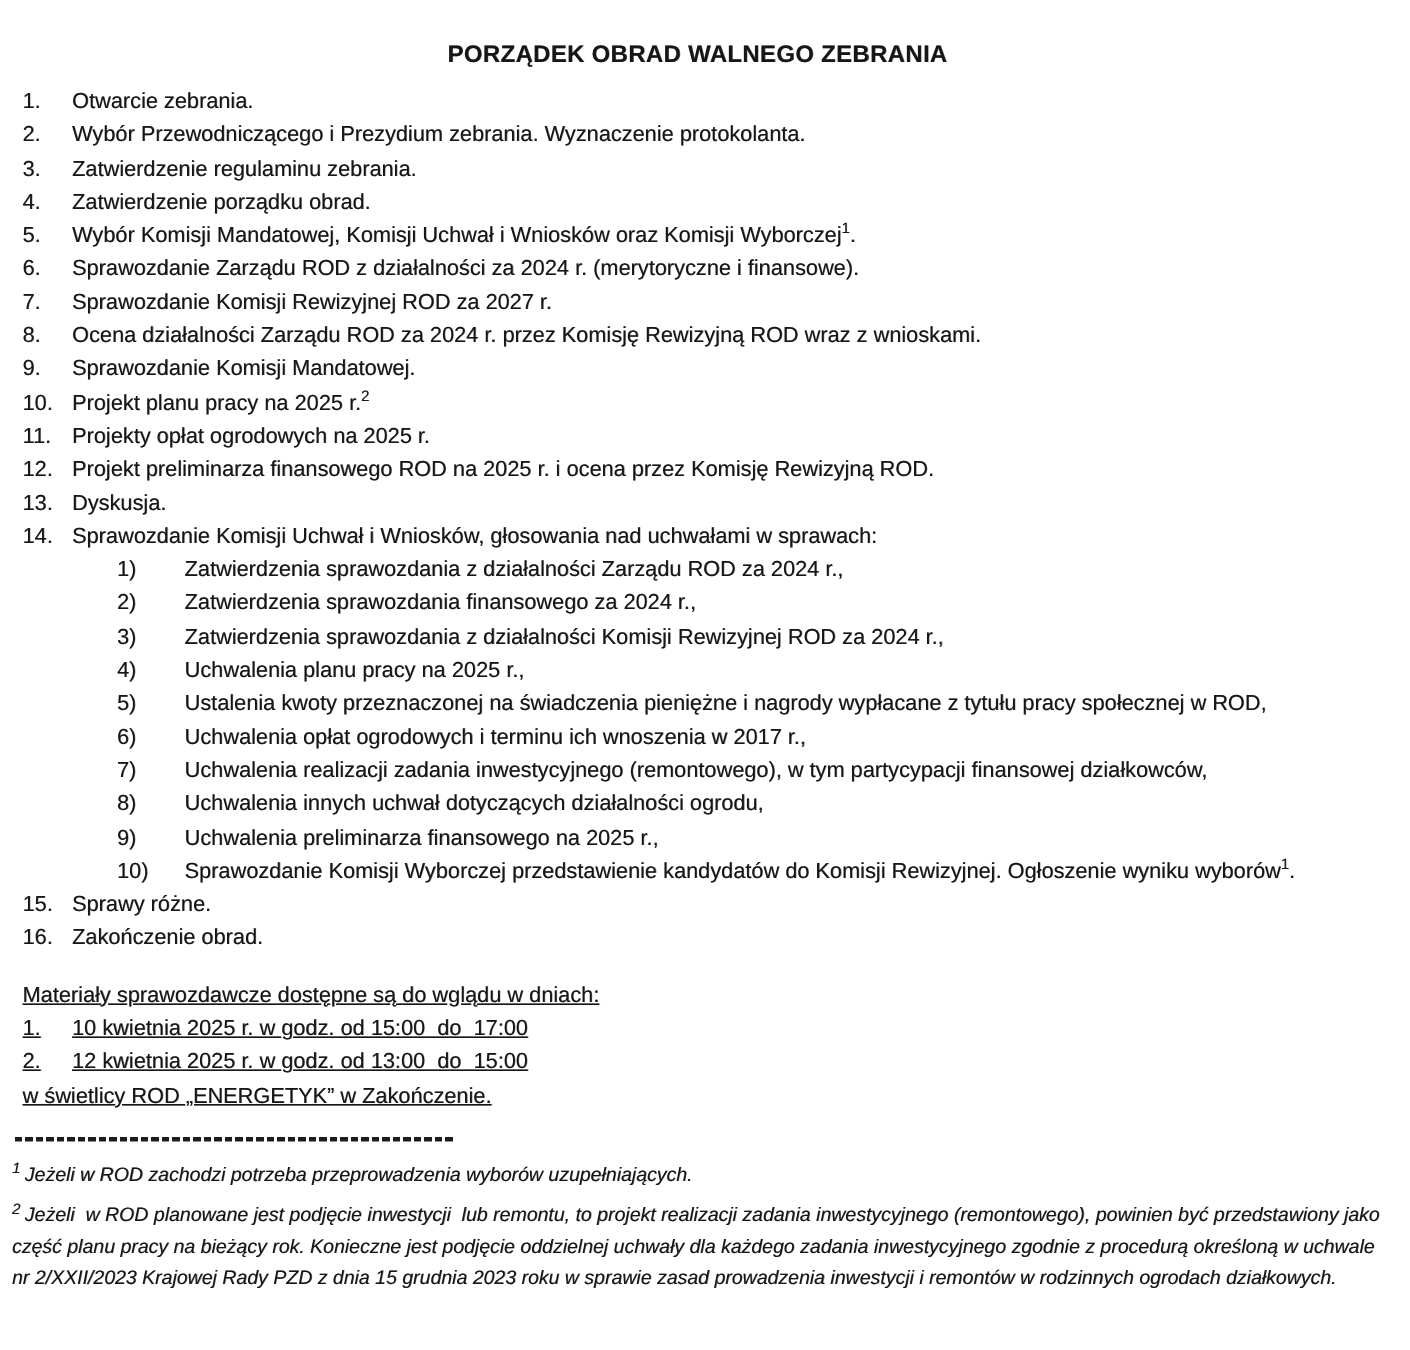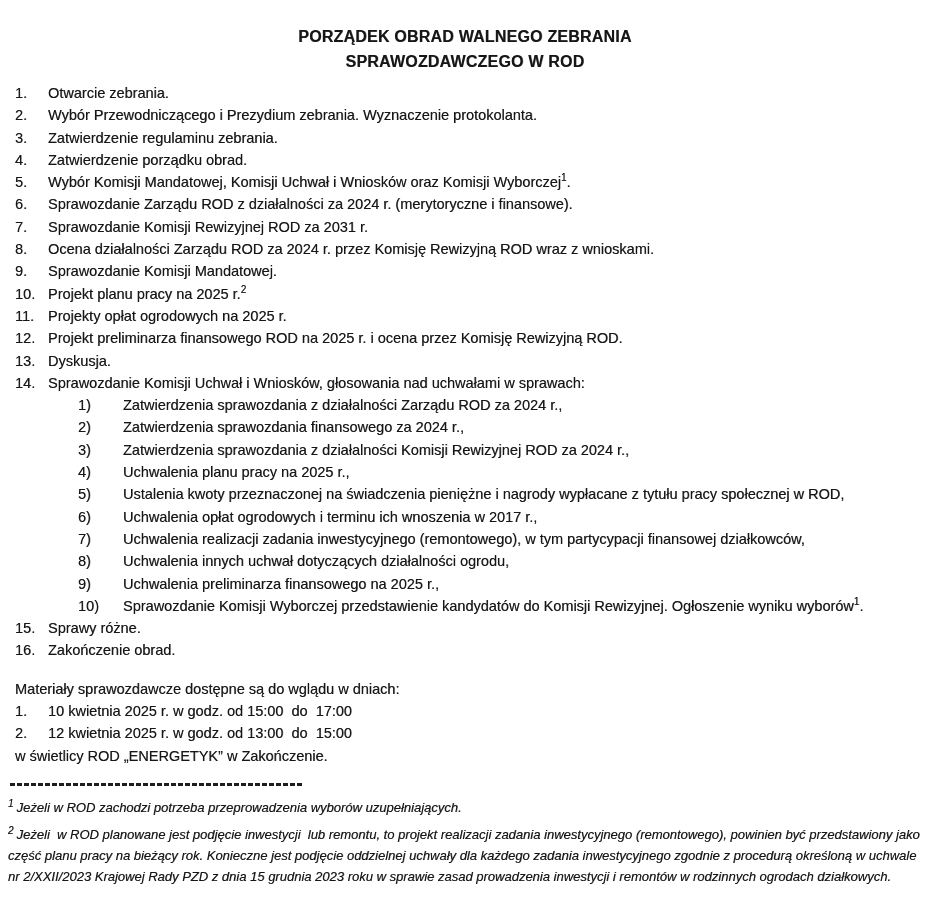--- a/index.html
+++ b/index.html
@@ -18,49 +18,48 @@
   .title{
     text-align:center;font-weight:bold;font-size:16px;line-height:25px;
     letter-spacing:0.2px;margin-bottom:8px;
   }
   .agenda{font-size:14.5px;}
   .row{display:flex;line-height:22.3px;white-space:pre-wrap;}
   .row .num{flex:0 0 33px;padding-left:7px;box-sizing:content-box;}
   .row .txt{flex:1;}
   .row.sub .num{flex:0 0 45px;margin-left:70px;padding-left:0;}
   sup{font-size:10px;line-height:0;vertical-align:super;}
-  .materials{margin-top:16px;font-size:14.5px;}
+  .materials{margin-top:16px;font-size:14.5px;text-decoration:underline;}
   .materials .intro{line-height:22.3px;padding-left:7px;}
   .materials .location{line-height:22.3px;padding-left:7px;}
   .separator{
     margin-top:16px;margin-left:2px;
     width:292px;height:3px;
     background:repeating-linear-gradient(90deg,#1d1d1d 0 5px,transparent 5px 7px);
   }
   .footnotes{margin-top:11px;font-size:13px;}
   .footnote{line-height:21px;white-space:pre-wrap;margin-bottom:6px;font-style:italic;}
   .footnote sup{font-size:10px;margin-right:3px;}
 </style>
 </head>
 <body>
 
 <div class="page">
   <div class="title">
     <div>PORZĄDEK OBRAD WALNEGO ZEBRANIA</div>
-    <div>SPRAWOZDAWCZEGO W ROD</div>
   </div>
 
   <div class="agenda" id="agenda">
       <div class="row"><span class="num">1.</span><span class="txt"><span>Otwarcie zebrania.</span></span></div>
       <div class="row"><span class="num">2.</span><span class="txt"><span>Wybór Przewodniczącego i Prezydium zebrania. Wyznaczenie protokolanta.</span></span></div>
       <div class="row"><span class="num">3.</span><span class="txt"><span>Zatwierdzenie regulaminu zebrania.</span></span></div>
       <div class="row"><span class="num">4.</span><span class="txt"><span>Zatwierdzenie porządku obrad.</span></span></div>
       <div class="row"><span class="num">5.</span><span class="txt"><span>Wybór Komisji Mandatowej, Komisji Uchwał i Wniosków oraz Komisji Wyborczej</span><sup>1</sup><span>.</span></span></div>
       <div class="row"><span class="num">6.</span><span class="txt"><span>Sprawozdanie Zarządu ROD z działalności za 2024 r. (merytoryczne i finansowe).</span></span></div>
-      <div class="row"><span class="num">7.</span><span class="txt"><span>Sprawozdanie Komisji Rewizyjnej ROD za 2031 r.</span></span></div>
+      <div class="row"><span class="num">7.</span><span class="txt"><span>Sprawozdanie Komisji Rewizyjnej ROD za 2027 r.</span></span></div>
       <div class="row"><span class="num">8.</span><span class="txt"><span>Ocena działalności Zarządu ROD za 2024 r. przez Komisję Rewizyjną ROD wraz z wnioskami.</span></span></div>
       <div class="row"><span class="num">9.</span><span class="txt"><span>Sprawozdanie Komisji Mandatowej.</span></span></div>
       <div class="row"><span class="num">10.</span><span class="txt"><span>Projekt planu pracy na 2025 r.</span><sup>2</sup></span></div>
       <div class="row"><span class="num">11.</span><span class="txt"><span>Projekty opłat ogrodowych na 2025 r.</span></span></div>
       <div class="row"><span class="num">12.</span><span class="txt"><span>Projekt preliminarza finansowego ROD na 2025 r. i ocena przez Komisję Rewizyjną ROD.</span></span></div>
       <div class="row"><span class="num">13.</span><span class="txt"><span>Dyskusja.</span></span></div>
       <div class="row"><span class="num">14.</span><span class="txt"><span>Sprawozdanie Komisji Uchwał i Wniosków, głosowania nad uchwałami w sprawach:</span></span></div>
       <div class="row sub"><span class="num">1)</span><span class="txt"><span>Zatwierdzenia sprawozdania z działalności Zarządu ROD za 2024 r.,</span></span></div>
       <div class="row sub"><span class="num">2)</span><span class="txt"><span>Zatwierdzenia sprawozdania finansowego za 2024 r.,</span></span></div>
       <div class="row sub"><span class="num">3)</span><span class="txt"><span>Zatwierdzenia sprawozdania z działalności Komisji Rewizyjnej ROD za 2024 r.,</span></span></div>

